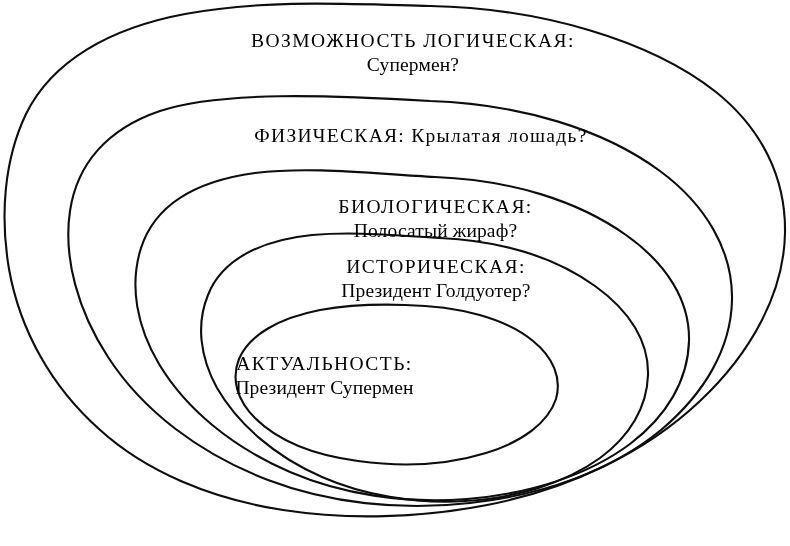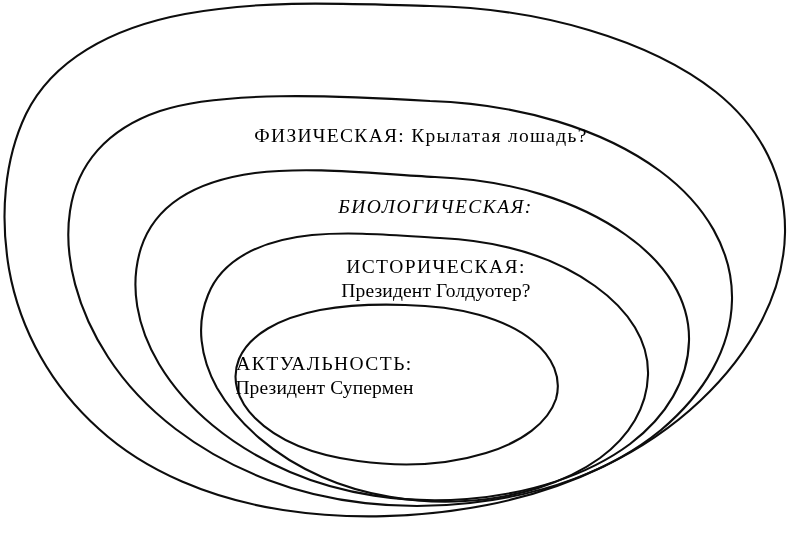--- a/index.html
+++ b/index.html
@@ -57,21 +57,21 @@
 
   #label-0 { left: 0; top: 30px;  width: 790px; }
   #label-1 { left: 0; top: 125px; width: 790px; }
   #label-2 { left: 0; top: 196px; width: 790px; }
   #label-3 { left: 0; top: 256px; width: 790px; }
   #label-4 { left: 0; top: 353px; width: 650px; }
 
   
   #label-0 .inner { margin-left: 36px; }
   #label-1 .inner { margin-left: 52px; }
-  #label-2 .inner { margin-left: 81px; font-style: italic; }
+  #label-2 .inner { margin-left: 81px; }
   #label-3 .inner { margin-left: 82px; }
   #label-4 .inner { margin-left: -1px; }
 
   .inner { display: inline-block; }
 </style>
 </head>
 <body>
 
 <div id="page">
 
@@ -126,30 +126,37 @@
              C 459 306, 505 318, 533 341
              C 553 357, 562 378, 556 399
              C 548 423, 522 442, 486 453
              C 447 465, 401 467, 358 461
              C 313 455, 277 440, 255 418
              C 237 400, 231 379, 239 359
              C 249 335, 279 318, 320 310
              C 348 305, 377 304, 405 305 Z"></path>
   </svg>
 
+  <div class="label" id="label-0">
+    <span class="inner">
+      <span class="cap">ВОЗМОЖНОСТЬ ЛОГИЧЕСКАЯ:</span>
+      <span class="sub">Супермен?</span>
+    </span>
+  </div>
 
   <div class="label single" id="label-1">
     <span class="inner">
       <span class="cap">ФИЗИЧЕСКАЯ: Крылатая лошадь?</span>
     </span>
   </div>
 
   <div class="label" id="label-2">
     <span class="inner">
       <span class="cap">БИОЛОГИЧЕСКАЯ:</span>
+      <span class="sub">Полосатый жираф?</span>
     </span>
   </div>
 
   <div class="label" id="label-3">
     <span class="inner">
       <span class="cap">ИСТОРИЧЕСКАЯ:</span>
       <span class="sub">Президент Голдуотер?</span>
     </span>
   </div>
 

